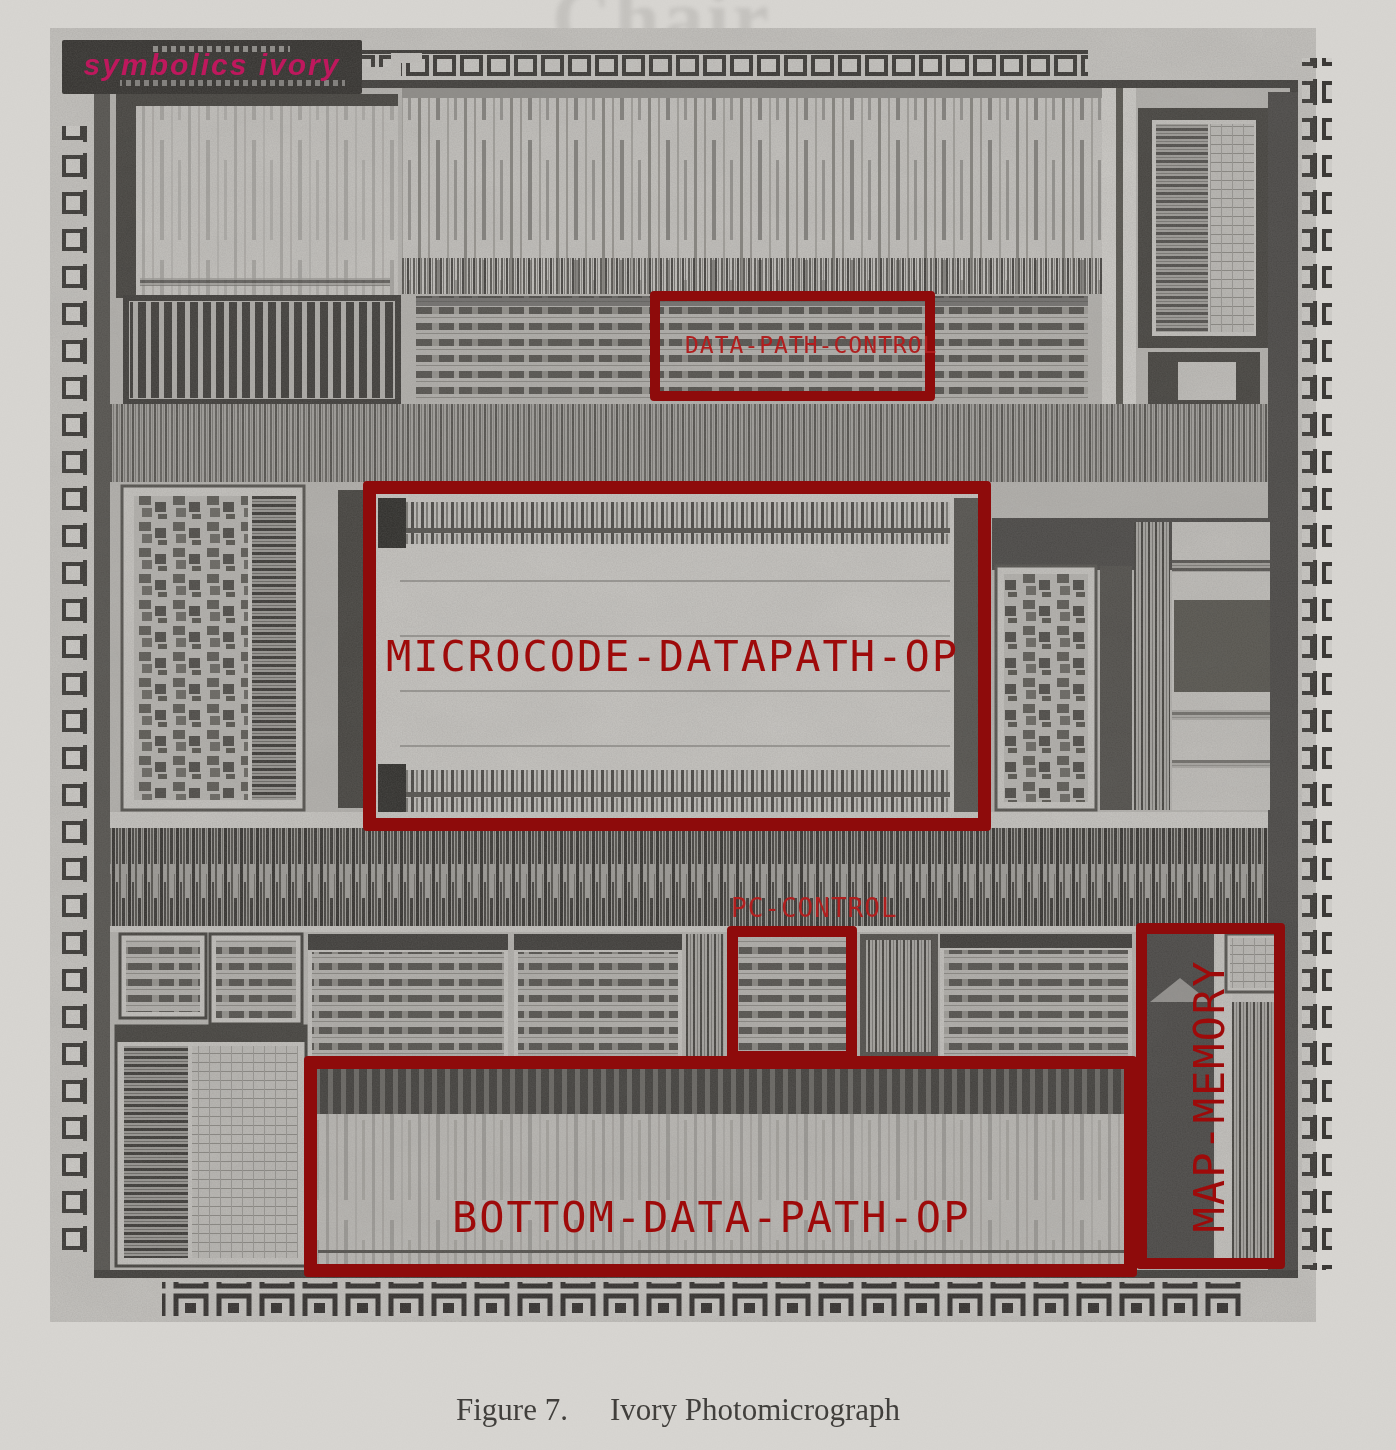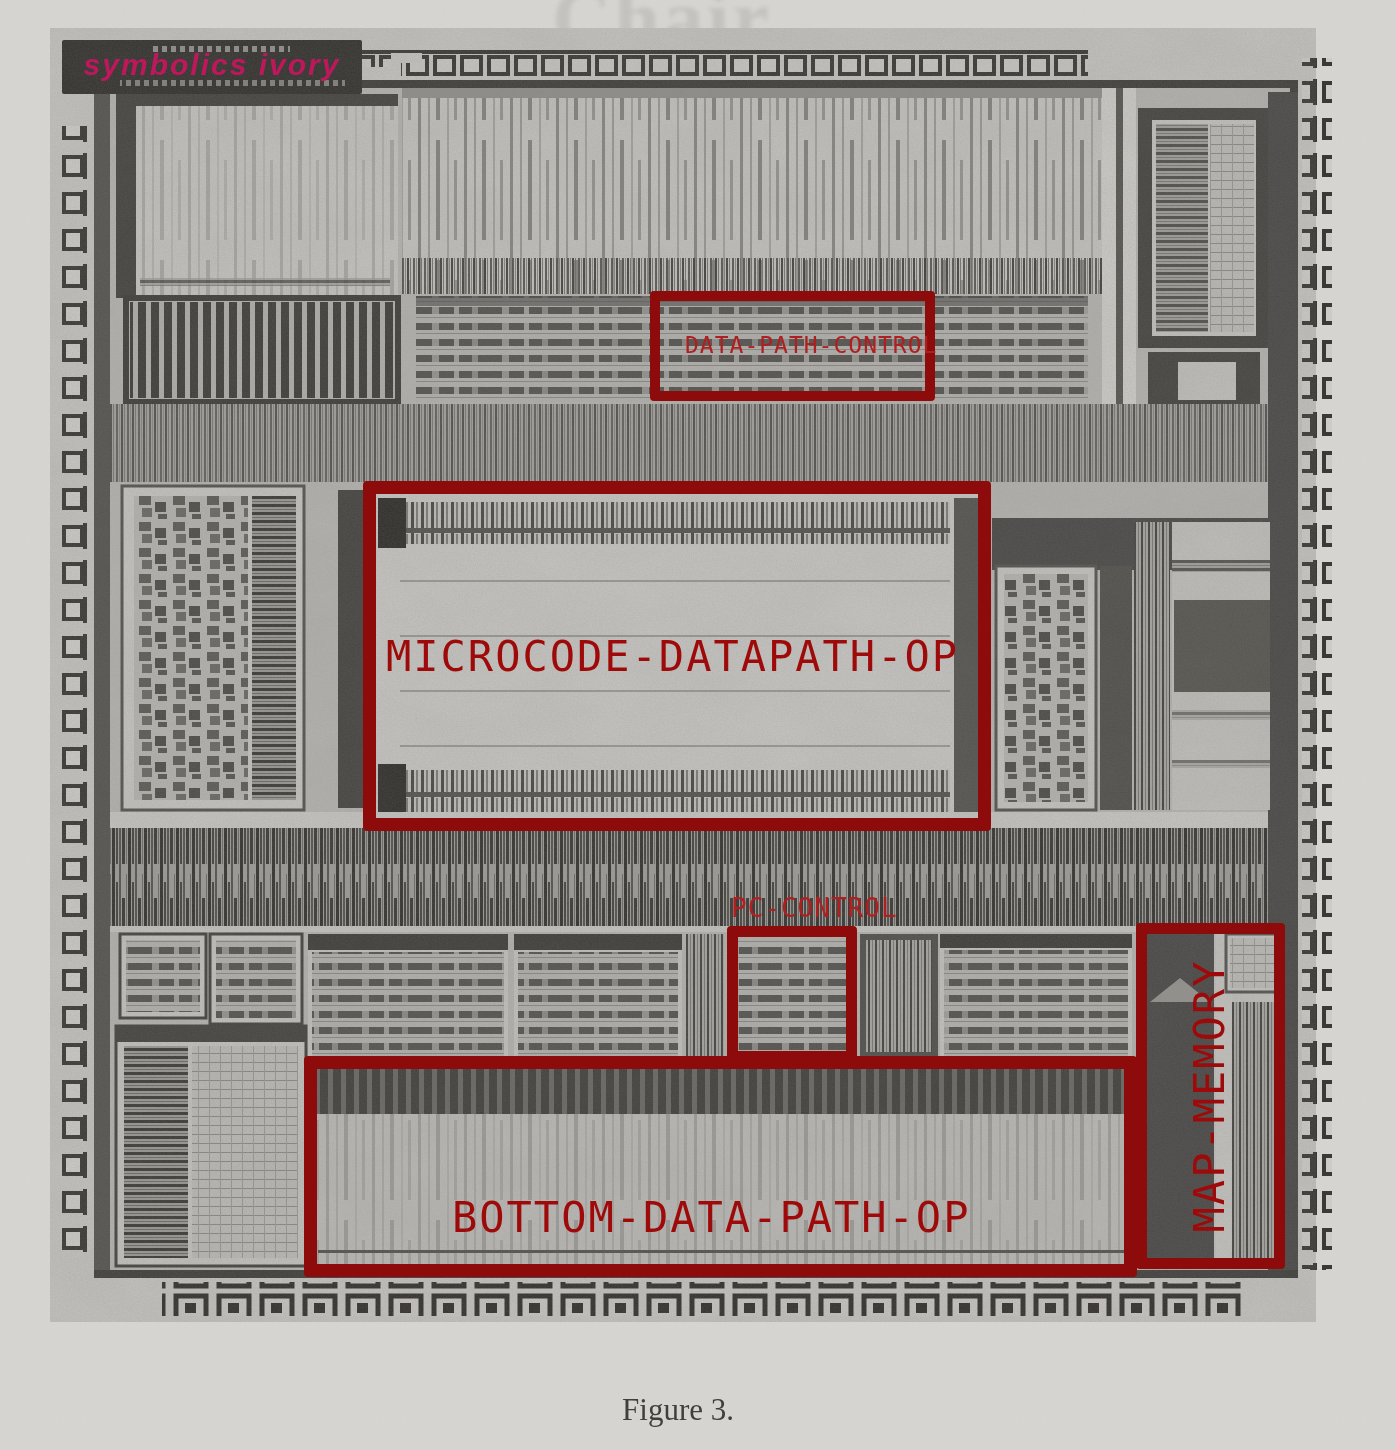--- a/index.html
+++ b/index.html
@@ -313,16 +313,17 @@
 
   <div class="annlabel small" id="lbl-dpc">DATA-PATH-CONTROL</div>
   <div class="annlabel large" id="lbl-micro">MICROCODE-DATAPATH-OP</div>
   <div class="annlabel small" id="lbl-pc">PC-CONTROL</div>
   <div class="annlabel large" id="lbl-bottom">BOTTOM-DATA-PATH-OP</div>
   <div id="lbl-map-wrap">
     <span class="annlabel large">MAP-MEMORY</span>
   </div>
 
   <div class="caption">
-    <span>Figure 3.</span>
+    <span>Figure 7.</span>
+    <span>Ivory Photomicrograph</span>
   </div>
 
 </div>
 
 </body></html>

